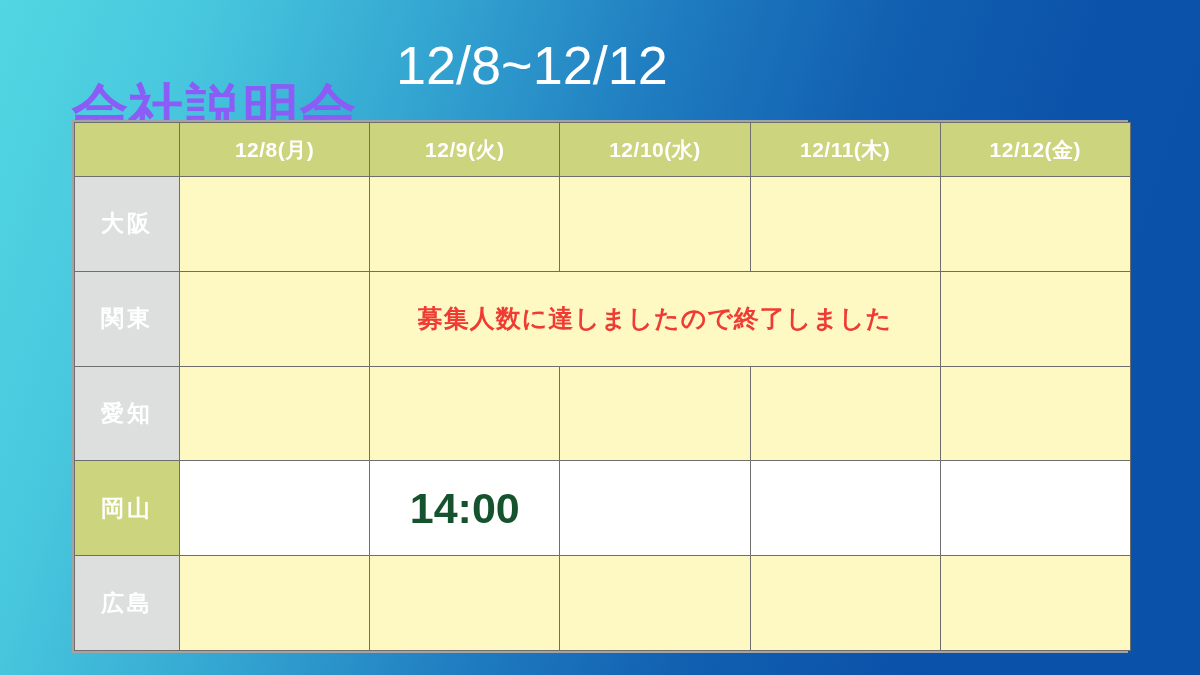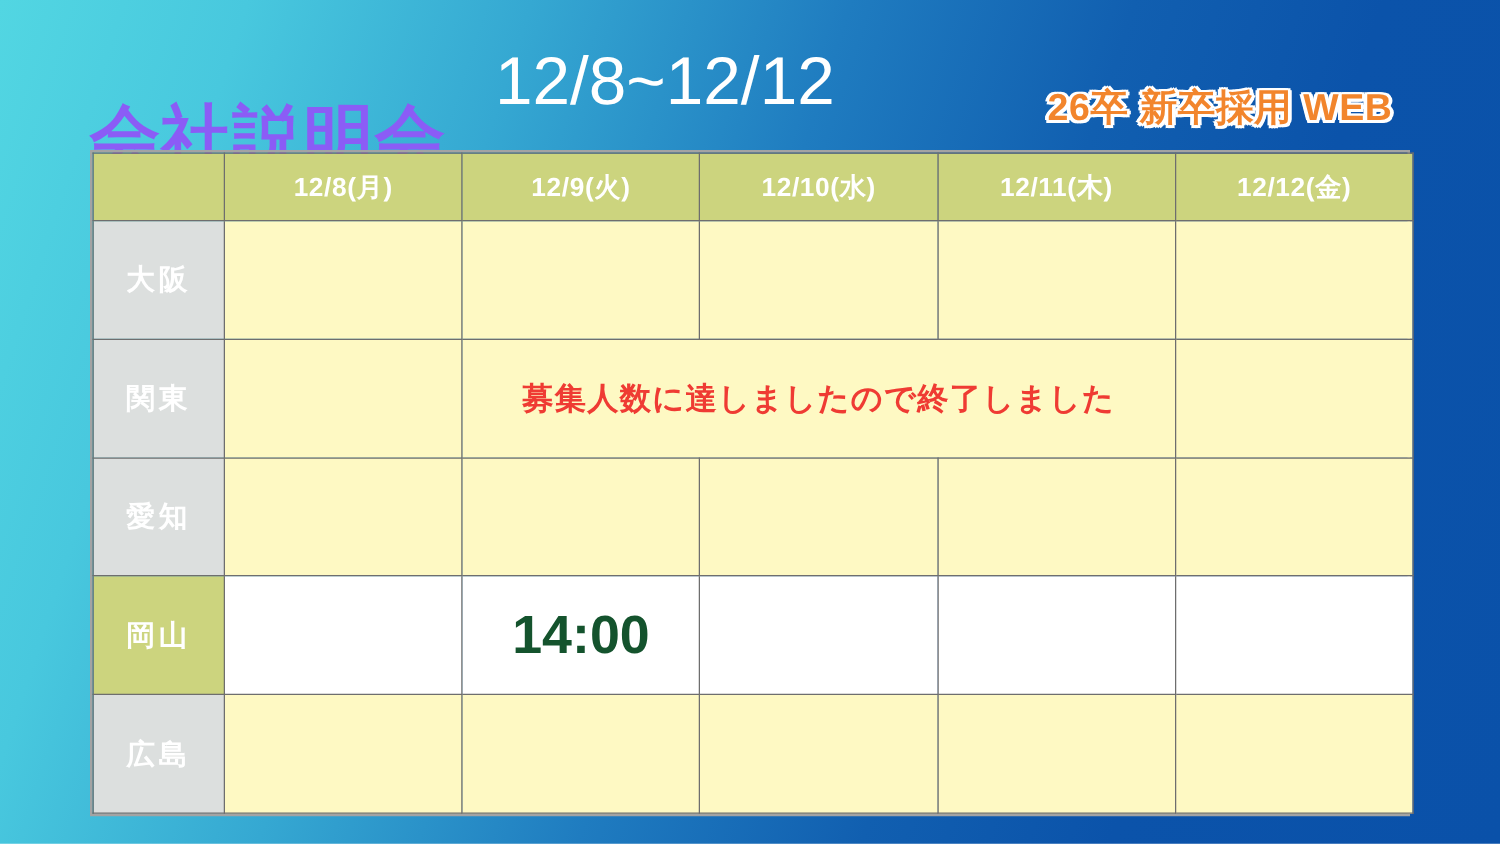--- a/index.html
+++ b/index.html
@@ -105,21 +105,20 @@
     letter-spacing:1px;
     white-space:nowrap;
   }
 </style>
 </head>
 <body>
 
 <div class="header">
   <div class="title-main">会社説明会</div>
   <div class="title-dates">12/8~12/12</div>
-  <div class="badge">26卒 新卒採用 WEB</div>
 </div>
 
 <div class="table-wrap">
   <table class="sched">
     <colgroup id="colgroup-holder">
         <col class="c-label">
         <col class="c-day">
         <col class="c-day">
         <col class="c-day">
         <col class="c-day">

